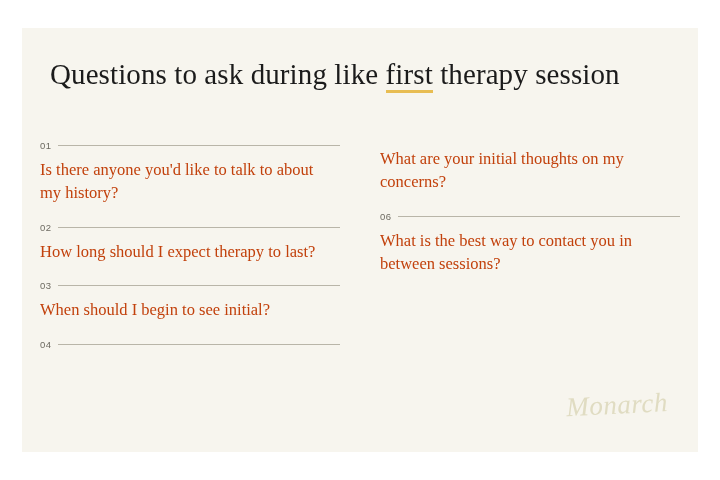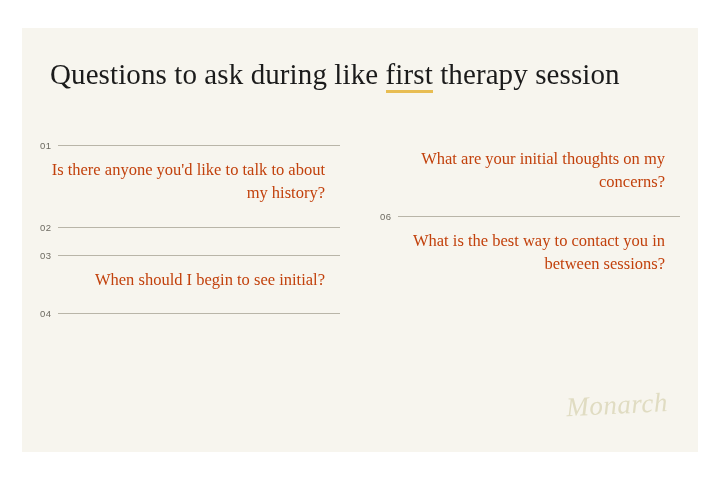--- a/index.html
+++ b/index.html
@@ -48,21 +48,20 @@
   }
   .columns {
     position: absolute;
     left: 0;
     top: 112px;
     width: 676px;
     display: flex;
     gap: 40px;
     padding: 0 18px;
     box-sizing: border-box;
-    text-align: right;
   }
   .column {
     width: 300px;
   }
   .qitem {
     margin-bottom: 17px;
   }
   .qhead {
     display: flex;
     align-items: center;
@@ -118,20 +117,21 @@
           <span class="qnum">01</span>
           <span class="qrule"></span>
         </div>
         <div class="qtext">Is there anyone you'd like to talk to about my history?</div>
       </div>
       <div class="qitem">
         <div class="qhead">
           <span class="qnum">02</span>
           <span class="qrule"></span>
         </div>
+        <div class="qtext">How long should I expect therapy to last?</div>
       </div>
       <div class="qitem">
         <div class="qhead">
           <span class="qnum">03</span>
           <span class="qrule"></span>
         </div>
         <div class="qtext">When should I begin to see initial?</div>
       </div>
       <div class="qitem">
         <div class="qhead">

